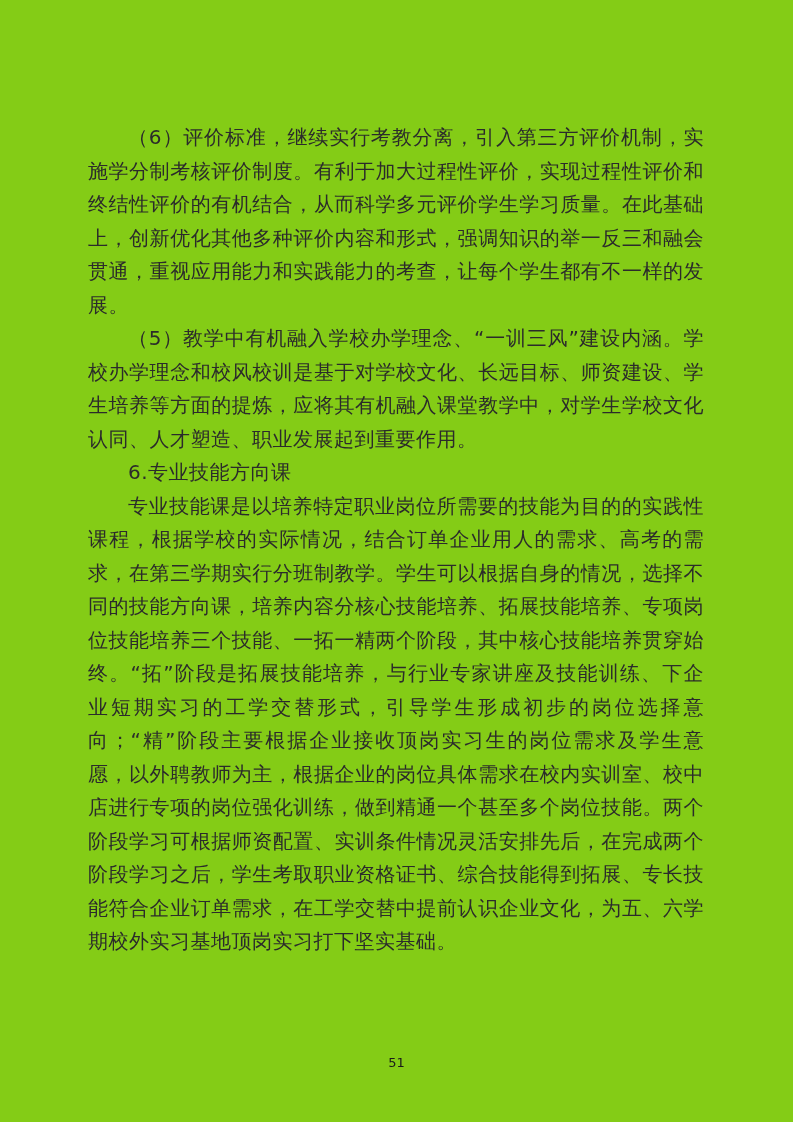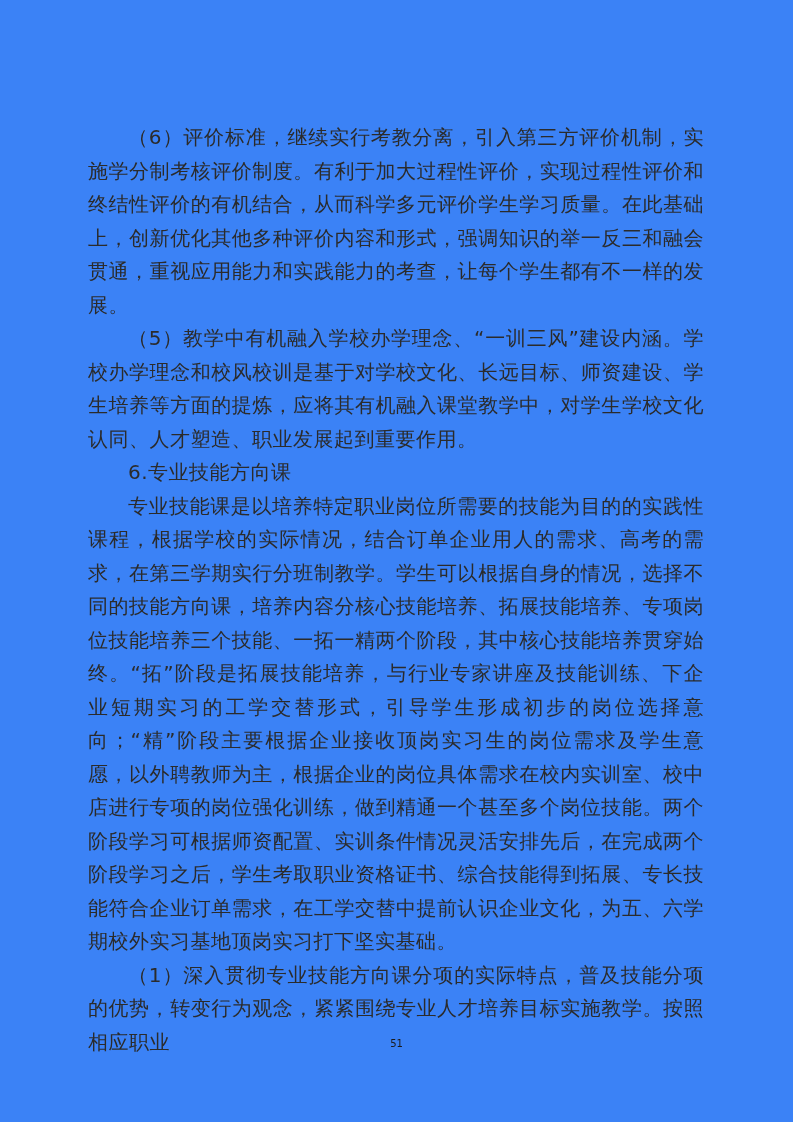--- a/index.html
+++ b/index.html
@@ -4,21 +4,21 @@
 <style>
   html, body {
     margin: 0;
     padding: 0;
     background: #ffffff;
   }
   .page {
     position: relative;
     width: 793px;
     height: 1122px;
-    background: #3b82f6;
+    background: #84cc16;
     overflow: hidden;
     font-family: "DejaVu Sans", "Liberation Sans", sans-serif;
   }
   .content {
     position: absolute;
     top: 121px;
     left: 88px;
     width: 616px;
     color: #2b2b2b;
     font-size: 20px;
@@ -27,34 +27,33 @@
     text-justify: inter-ideograph;
   }
   .para {
     margin: 0;
     text-indent: 2em;
     letter-spacing: 0.5px;
     word-break: break-all;
   }
   .footer {
     position: absolute;
-    bottom: 73px;
+    bottom: 52px;
     left: 0;
     width: 100%;
     text-align: center;
-    font-size: 10px;
+    font-size: 13px;
     color: #1a1a1a;
     font-family: "DejaVu Sans", sans-serif;
   }
 </style>
 </head>
 <body>
 
 <div class="page">
   <div class="content">
     <p class="para">（6）评价标准，继续实行考教分离，引入第三方评价机制，实施学分制考核评价制度。有利于加大过程性评价，实现过程性评价和终结性评价的有机结合，从而科学多元评价学生学习质量。在此基础上，创新优化其他多种评价内容和形式，强调知识的举一反三和融会贯通，重视应用能力和实践能力的考查，让每个学生都有不一样的发展。</p>
     <p class="para">（5）教学中有机融入学校办学理念、“一训三风”建设内涵。学校办学理念和校风校训是基于对学校文化、长远目标、师资建设、学生培养等方面的提炼，应将其有机融入课堂教学中，对学生学校文化认同、人才塑造、职业发展起到重要作用。</p>
     <p class="para">6.专业技能方向课</p>
     <p class="para">专业技能课是以培养特定职业岗位所需要的技能为目的的实践性课程，根据学校的实际情况，结合订单企业用人的需求、高考的需求，在第三学期实行分班制教学。学生可以根据自身的情况，选择不同的技能方向课，培养内容分核心技能培养、拓展技能培养、专项岗位技能培养三个技能、一拓一精两个阶段，其中核心技能培养贯穿始终。“拓”阶段是拓展技能培养，与行业专家讲座及技能训练、下企业短期实习的工学交替形式，引导学生形成初步的岗位选择意向；“精”阶段主要根据企业接收顶岗实习生的岗位需求及学生意愿，以外聘教师为主，根据企业的岗位具体需求在校内实训室、校中店进行专项的岗位强化训练，做到精通一个甚至多个岗位技能。两个阶段学习可根据师资配置、实训条件情况灵活安排先后，在完成两个阶段学习之后，学生考取职业资格证书、综合技能得到拓展、专长技能符合企业订单需求，在工学交替中提前认识企业文化，为五、六学期校外实习基地顶岗实习打下坚实基础。</p>
-    <p class="para">（1）深入贯彻专业技能方向课分项的实际特点，普及技能分项的优势，转变行为观念，紧紧围绕专业人才培养目标实施教学。按照相应职业</p>
   </div>
   <div class="footer">51</div>
 </div>
 
 </body></html>

